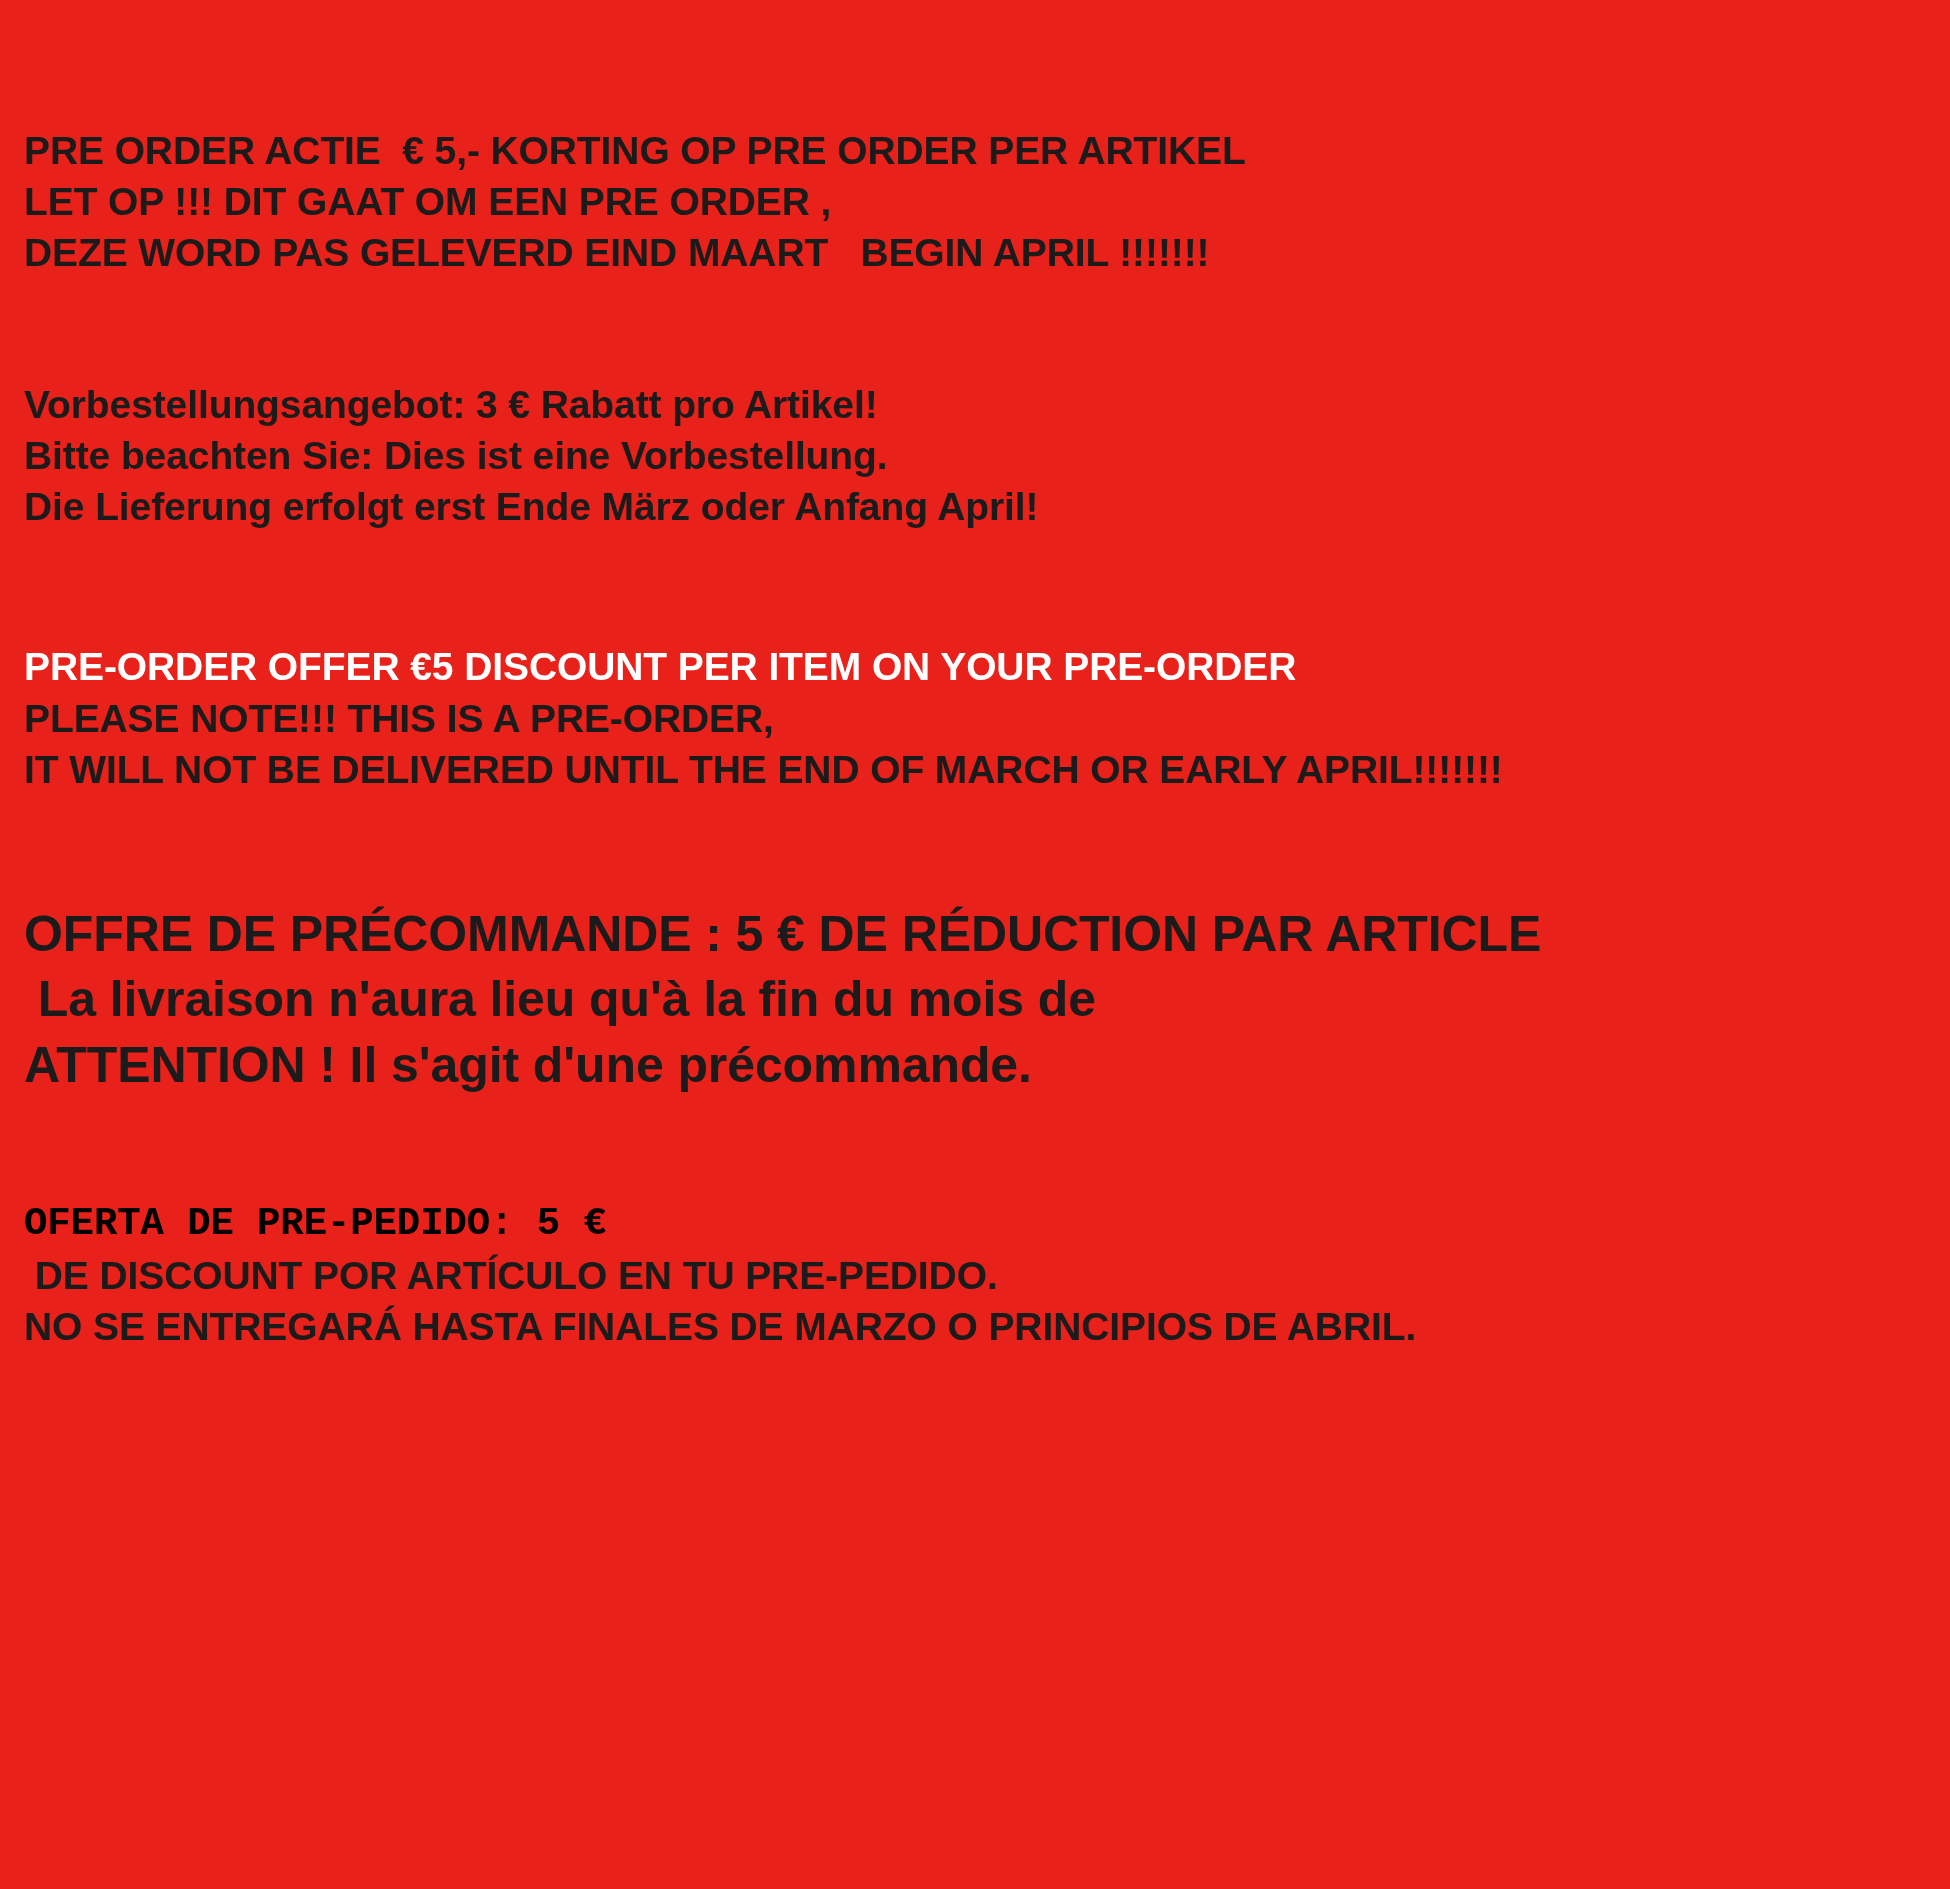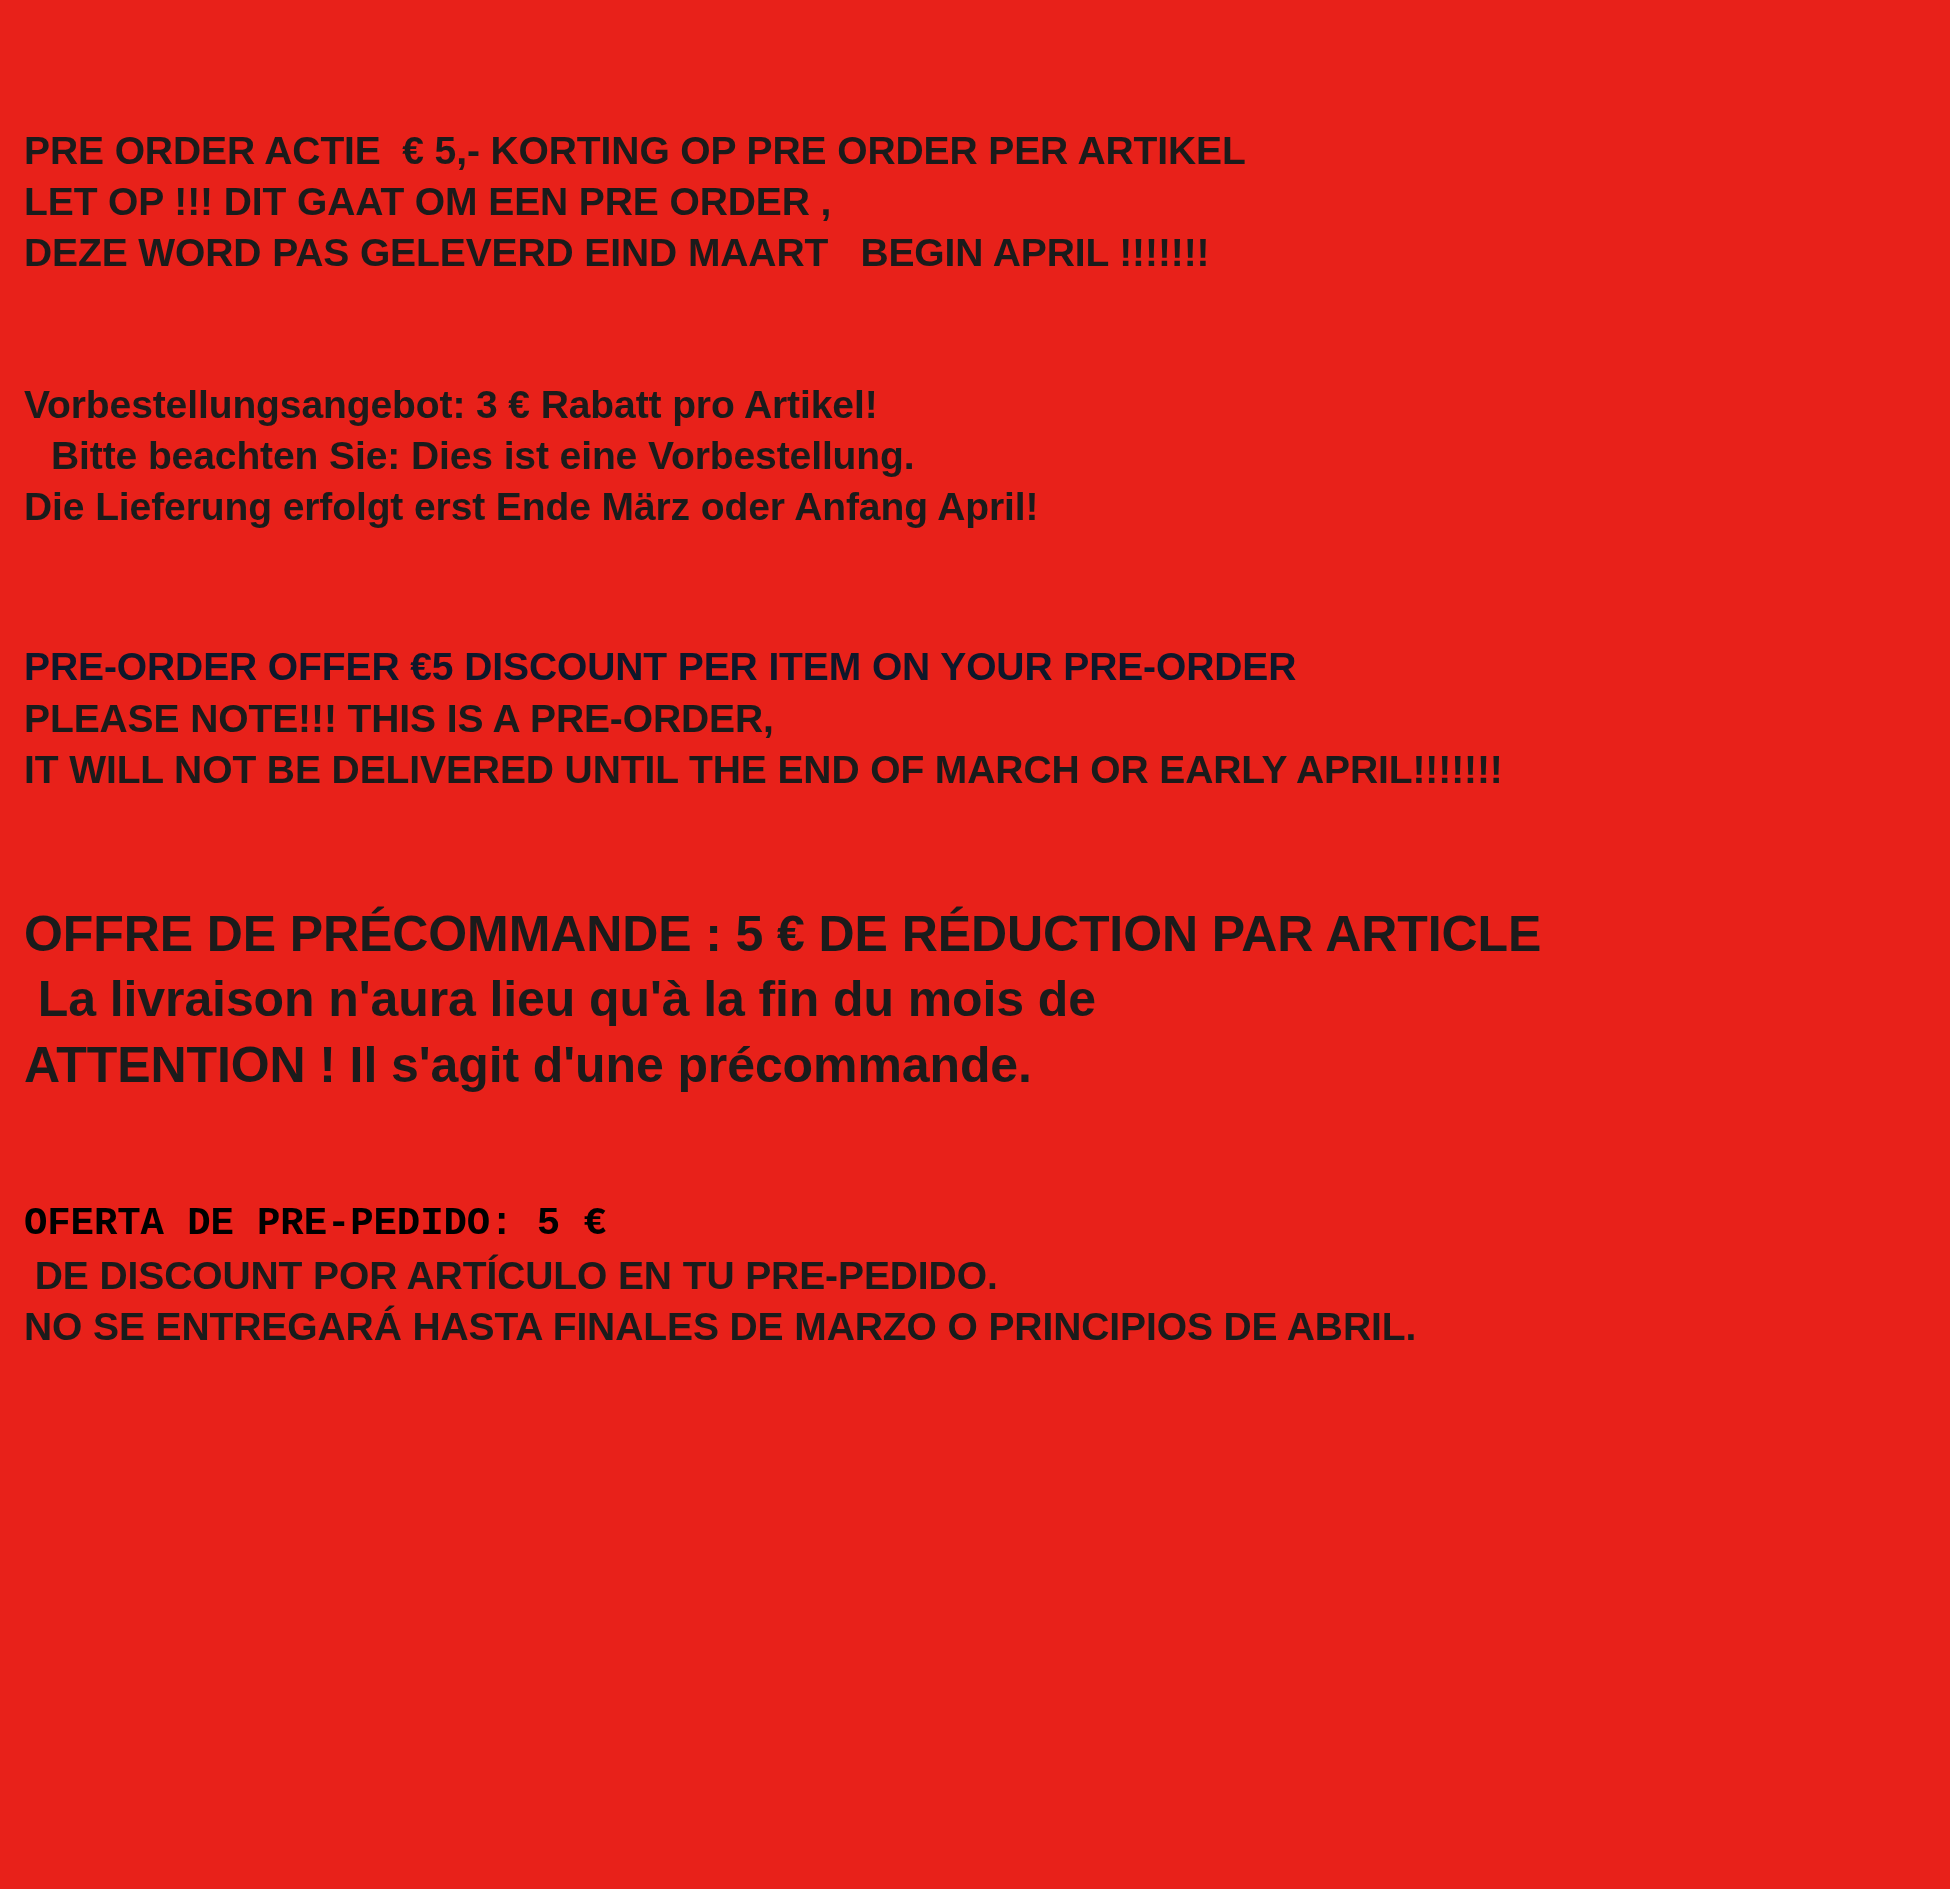--- a/index.html
+++ b/index.html
@@ -53,26 +53,26 @@
 <div class="banner">
 
   <div class="block block-nl">
     <span class="line" style="color: rgb(27, 27, 27);">PRE ORDER ACTIE  € 5,- KORTING OP PRE ORDER PER ARTIKEL</span>
     <span class="line" style="color: rgb(27, 27, 27);">LET OP !!! DIT GAAT OM EEN PRE ORDER ,</span>
     <span class="line" style="color: rgb(27, 27, 27);">DEZE WORD PAS GELEVERD EIND MAART   BEGIN APRIL !!!!!!!</span>
   </div>
 
   <div class="block block-de">
     <span class="line" style="color: rgb(27, 27, 27);">Vorbestellungsangebot: 3 € Rabatt pro Artikel!</span>
-    <span class="line" style="color: rgb(27, 27, 27); margin-left: 27px;">Bitte beachten Sie: Dies ist eine Vorbestellung.</span>
+    <span class="line" style="color: rgb(27, 27, 27);">Bitte beachten Sie: Dies ist eine Vorbestellung.</span>
     <span class="line" style="color: rgb(27, 27, 27);">Die Lieferung erfolgt erst Ende März oder Anfang April!</span>
   </div>
 
   <div class="block block-en">
-    <span class="line" style="color: #0f172a;">PRE-ORDER OFFER €5 DISCOUNT PER ITEM ON YOUR PRE-ORDER</span>
+    <span class="line" style="color: #ffffff;">PRE-ORDER OFFER €5 DISCOUNT PER ITEM ON YOUR PRE-ORDER</span>
     <span class="line" style="color: rgb(27, 27, 27);">PLEASE NOTE!!! THIS IS A PRE-ORDER,</span>
     <span class="line" style="color: rgb(27, 27, 27);">IT WILL NOT BE DELIVERED UNTIL THE END OF MARCH OR EARLY APRIL!!!!!!!</span>
   </div>
 
   <div class="block block-fr">
     <span class="line" style="color: rgb(27, 27, 27);">OFFRE DE PRÉCOMMANDE : 5 € DE RÉDUCTION PAR ARTICLE</span>
     <span class="line" style="color: rgb(27, 27, 27);"> La livraison n'aura lieu qu'à la fin du mois de</span>
     <span class="line" style="color: rgb(27, 27, 27);">ATTENTION ! Il s'agit d'une précommande.</span>
   </div>
 

